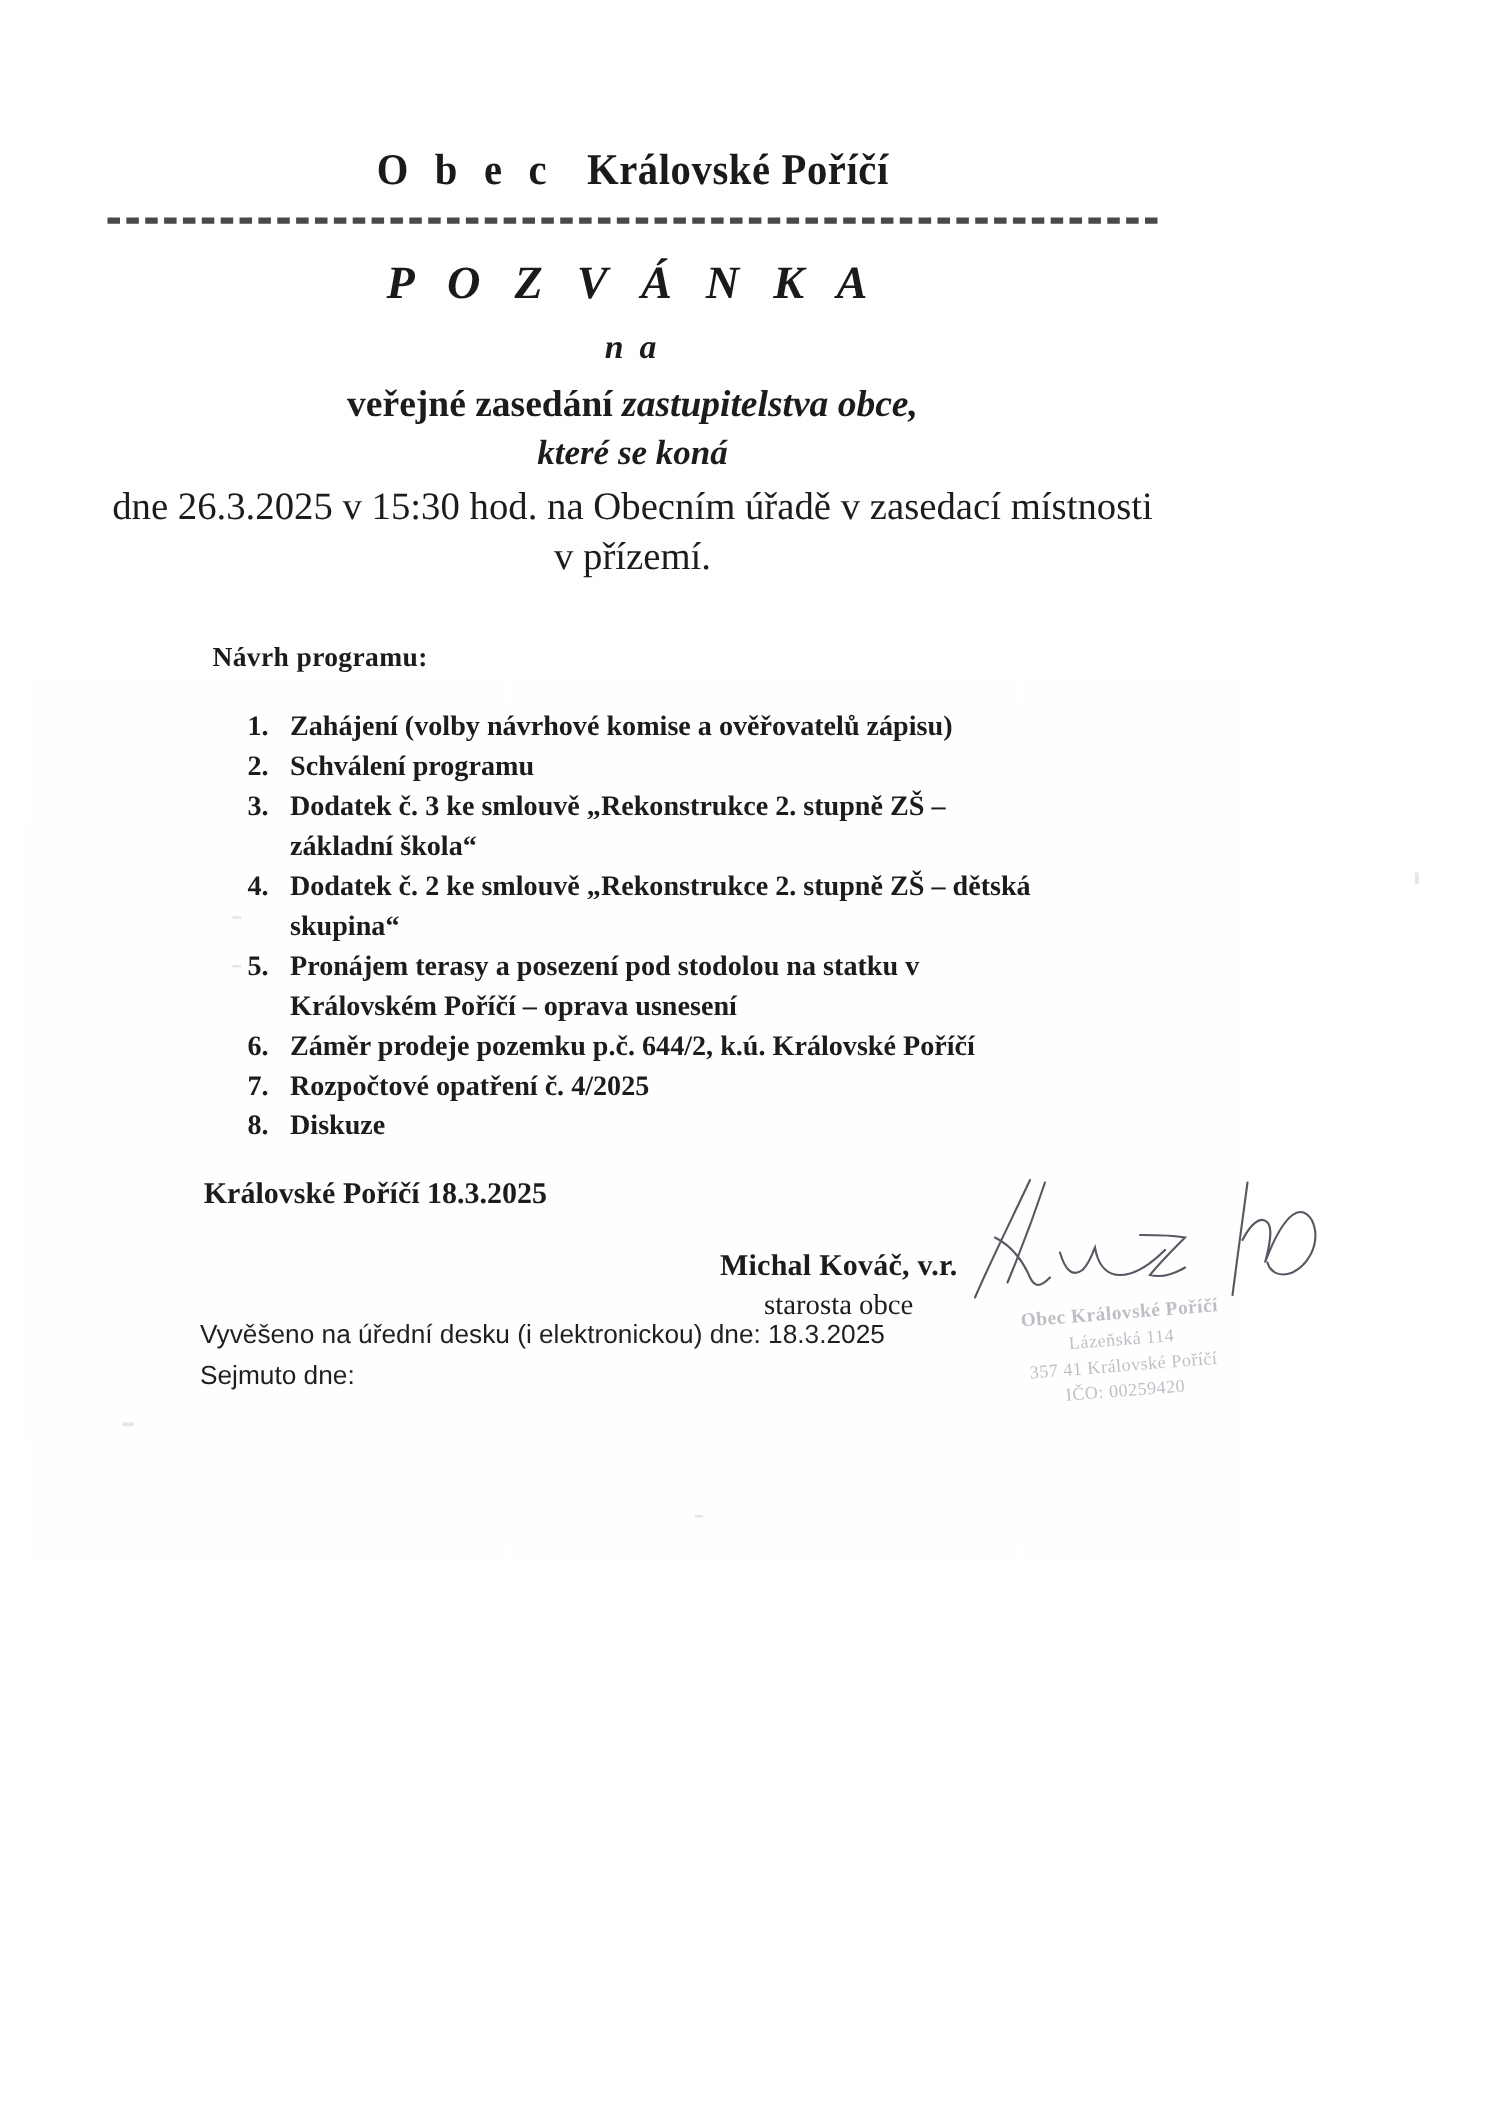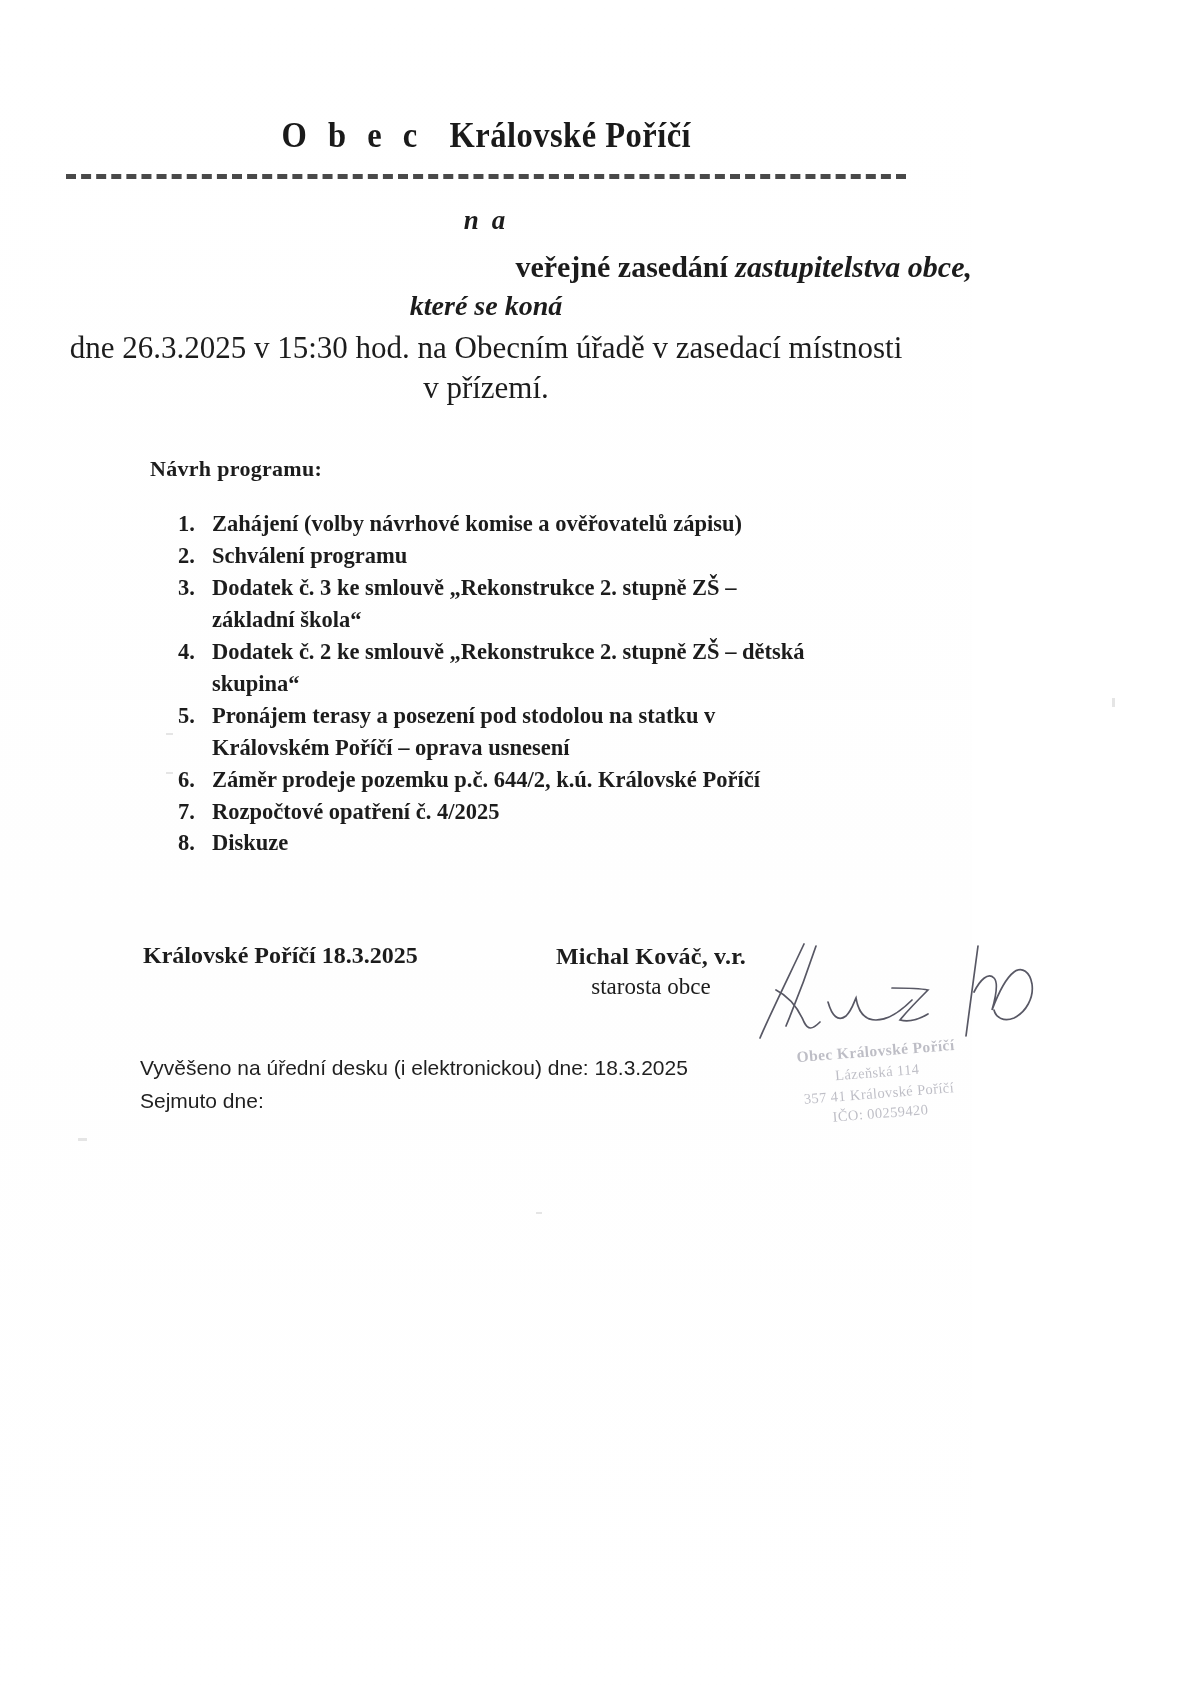--- a/index.html
+++ b/index.html
@@ -17,20 +17,21 @@
     overflow: hidden;
   }
 
   .page {
     position: relative;
     width: 972px;
     height: 1696px;
     background: #ffffff;
     
     background-image: linear-gradient(180deg, #ffffff 0%, #fefefe 55%, #ffffff 100%);
+    margin-left: 20px;
   }
 
   
   .doc-header {
     text-align: center;
     padding-top: 116px;
   }
   .village-title {
     font-family: "Liberation Serif", "DejaVu Serif", serif;
     font-weight: 700;
@@ -69,21 +70,20 @@
     font-weight: 700;
     font-size: 27px;
     letter-spacing: 3px;
     margin-top: 14px;
   }
   .subject-line {
     font-weight: 700;
     font-size: 30px;
     margin-top: 12px;
     line-height: 1.25;
-    text-align: right;
   }
   .subject-line em {
     font-style: italic;
   }
   .occurs-line {
     font-style: italic;
     font-weight: 700;
     font-size: 28px;
     margin-top: 4px;
   }
@@ -203,20 +203,21 @@
 
   <div class="doc-header">
     <div class="village-title">
       <span class="spaced">O b e c</span>
       &nbsp;&nbsp;<span>Královské Poříčí</span>
     </div>
     <div class="rule-dashed"></div>
   </div>
 
   <div class="title-block">
+    <div class="pozvanka">P O Z V Á N K A</div>
     <div class="na-line">n a</div>
     <div class="subject-line">
       <span>veřejné zasedání </span><em>zastupitelstva obce,</em>
     </div>
     <div class="occurs-line">které se koná</div>
     <div class="when-line">dne 26.3.2025 v 15:30 hod. na Obecním úřadě v zasedací místnosti v přízemí.</div>
   </div>
 
   <div class="agenda-heading">Návrh programu:</div>
 

